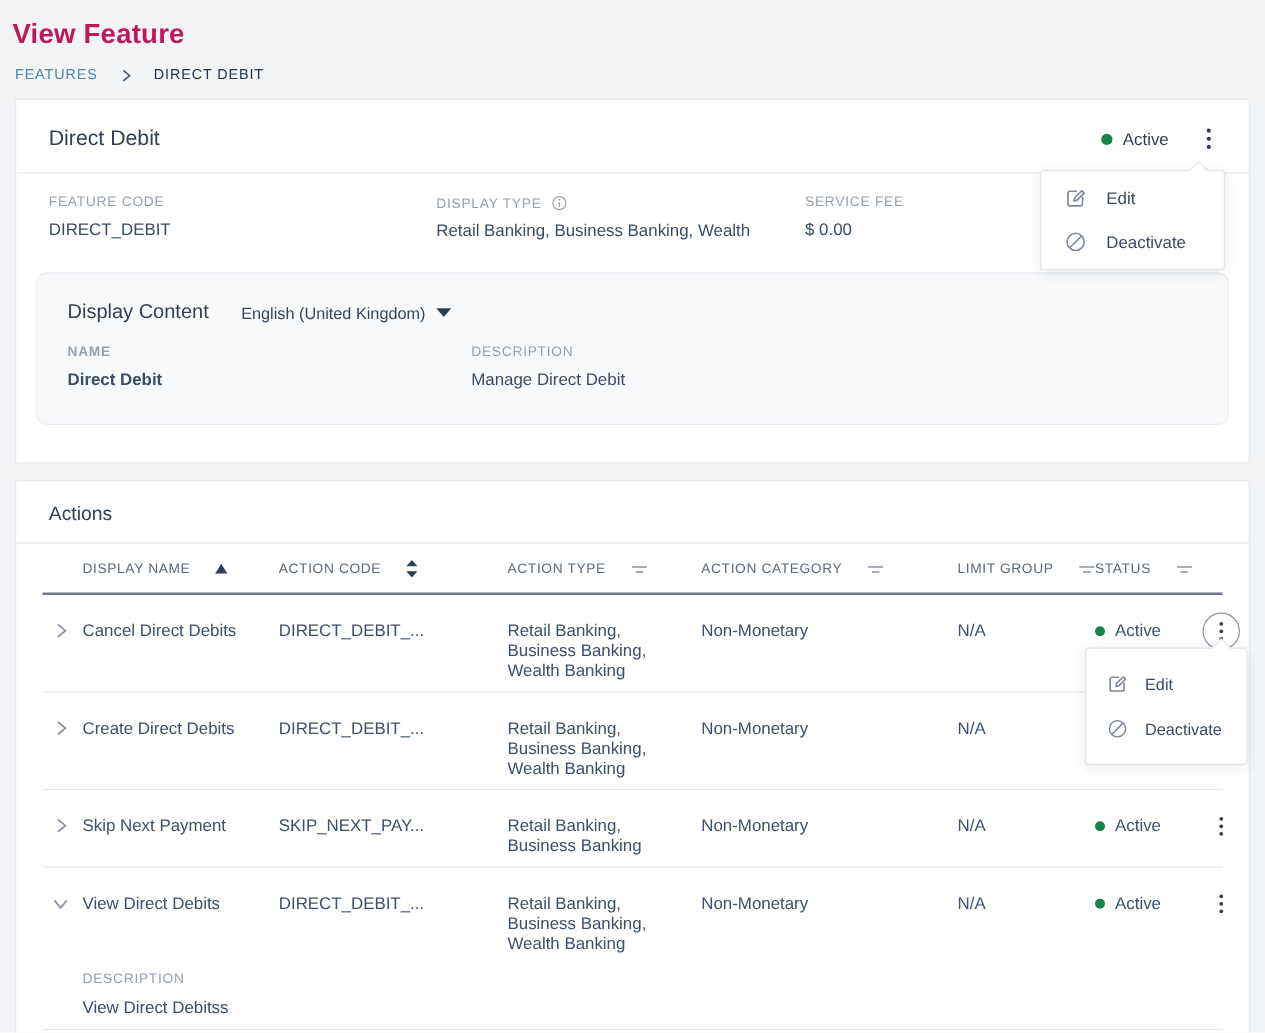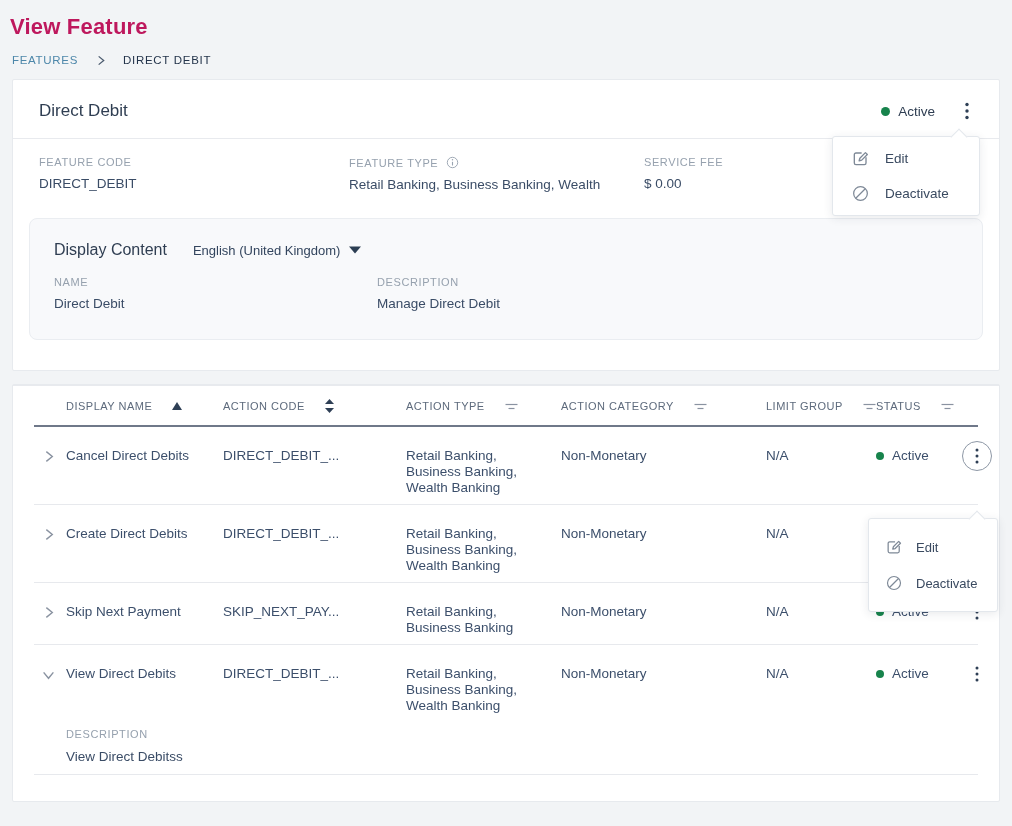--- a/index.html
+++ b/index.html
@@ -72,21 +72,21 @@
     padding: 22px 24px 28px 24px;
   }
   .display-box-header { display: flex; align-items: center; }
   .display-box-title { font-size: 16px; font-weight: 500; color: #2f3e52; }
   .lang-select {
     display: flex; align-items: center; gap: 9px;
     margin-left: 26px; cursor: pointer;
     font-size: 13px; color: #33455e;
   }
   .display-fields { display: flex; margin-top: 17px; }
-  .display-field-1 { width: 323px; }
+  .display-field-1 { width: 323px; font-weight: bold; }
 
   
   .actions-header { padding: 18px 26px 13px 26px; }
   .actions-title { font-size: 15.5px; font-weight: 500; color: #2f3e52; }
   .table-wrap { margin: 0 21px; padding-bottom: 26px; }
   .t-grid {
     display: grid;
     grid-template-columns: 32px 157px 183px 155px 205px 110px 86px 1fr;
     align-items: start;
   }
@@ -171,21 +171,21 @@
     </div>
     <div class="divider"></div>
 
     <div class="fields-row">
       <div class="field field-1">
         <div class="field-label">FEATURE CODE</div>
         <div class="field-value">DIRECT_DEBIT</div>
       </div>
       <div class="field field-2">
         <div class="field-label">
-          <span>FEATURE TYPE</span>
+          <span>DISPLAY TYPE</span>
           <span class="icon">
             <svg width="13" height="13" viewBox="0 0 14 14" fill="none">
                 <circle cx="7" cy="7" r="5.6" stroke="#98a3b0" stroke-width="1"></circle>
                 <line x1="7" y1="6.3" x2="7" y2="10.2" stroke="#98a3b0" stroke-width="1.2"></line>
                 <circle cx="7" cy="4.1" r="0.8" fill="#98a3b0"></circle>
               </svg>
           </span>
         </div>
         <div class="field-value">Retail Banking, Business Banking, Wealth</div>
       </div>
@@ -214,20 +214,23 @@
         </div>
         <div>
           <div class="field-label">DESCRIPTION</div>
           <div class="field-value">Manage Direct Debit</div>
         </div>
       </div>
     </div>
   </div>
 
   <div class="card">
+    <div class="actions-header">
+      <span class="actions-title">Actions</span>
+    </div>
     <div class="divider"></div>
 
     <div class="table-wrap">
 
       <div class="t-grid t-head">
         <div></div>
         <div class="th">
           <span>DISPLAY NAME</span>
           <span class="icon">
             <svg width="10" height="8" viewBox="0 0 10 8">

